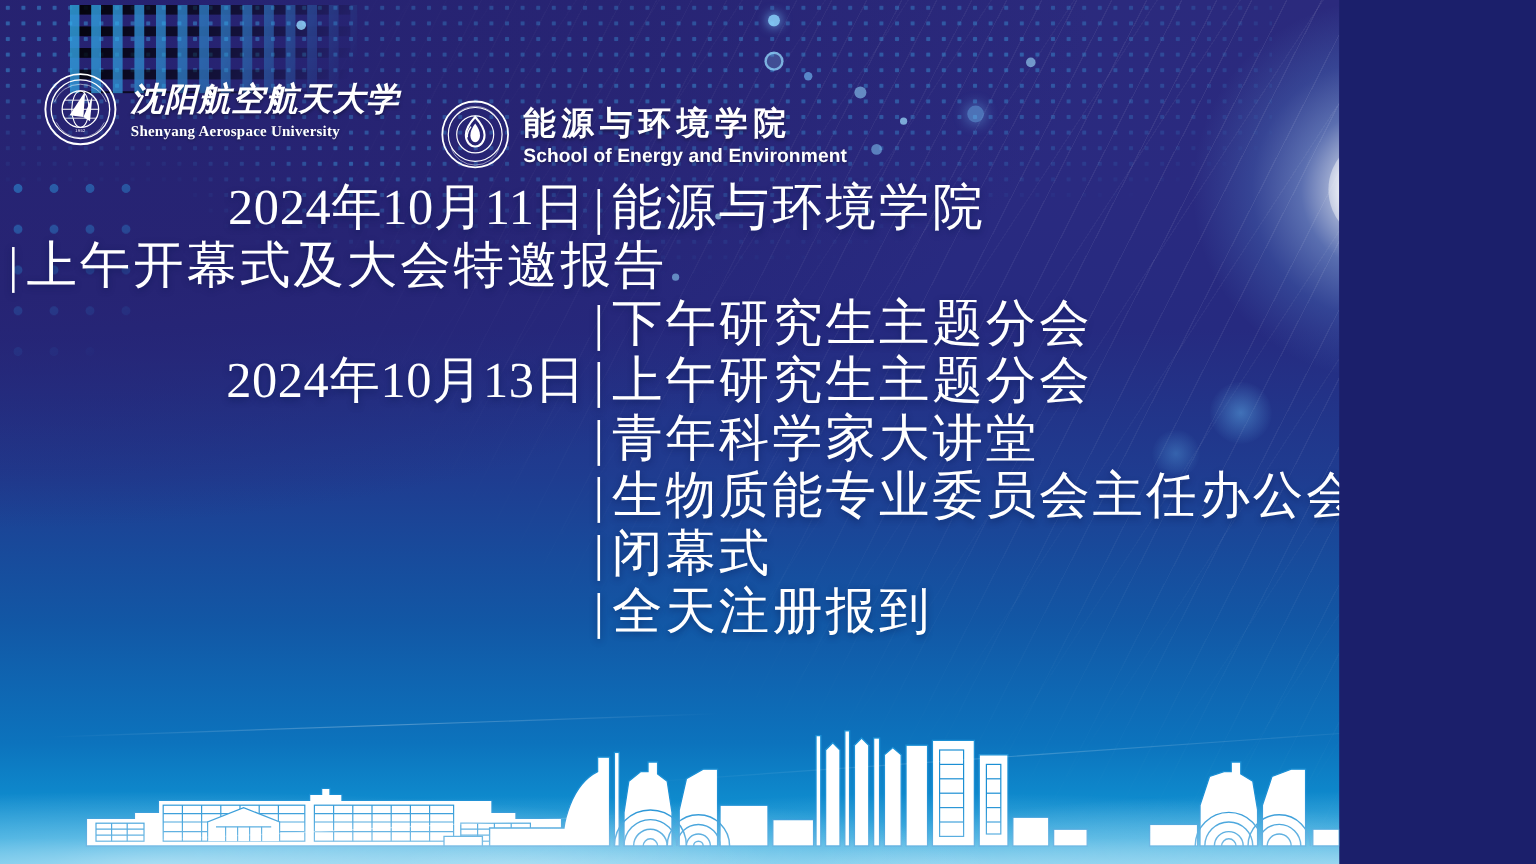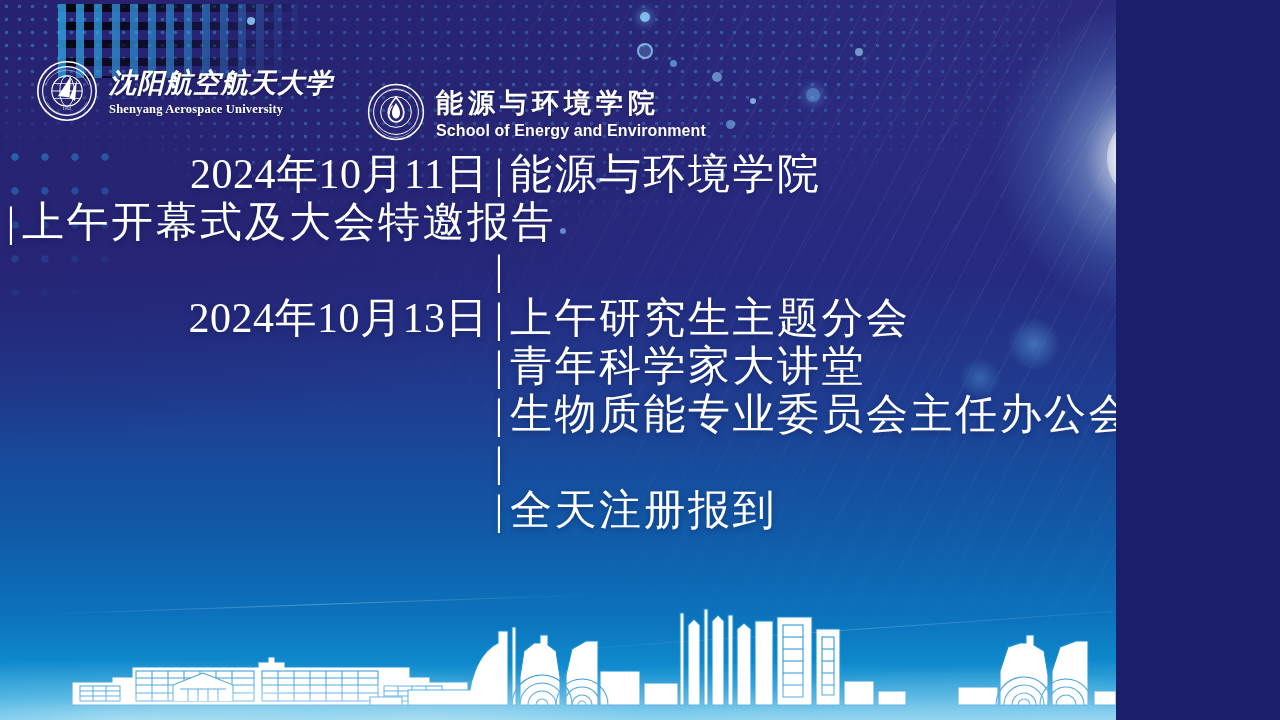--- a/index.html
+++ b/index.html
@@ -268,39 +268,41 @@
         <span class="sep-col">|</span>
         <span class="item-col">能源与环境学院</span>
       </div>
       <div class="row">
         <span class="sep-col">|</span>
         <span class="item-col">上午开幕式及大会特邀报告</span>
       </div>
       <div class="row">
         <span class="date-col"></span>
         <span class="sep-col">|</span>
+        <span class="item-col">下午研究生主题分会</span>
       </div>
       <div class="row">
         <span class="date-col">2024年10月13日</span>
         <span class="sep-col">|</span>
         <span class="item-col">上午研究生主题分会</span>
       </div>
       <div class="row">
         <span class="date-col"></span>
         <span class="sep-col">|</span>
         <span class="item-col">青年科学家大讲堂</span>
       </div>
       <div class="row">
         <span class="date-col"></span>
         <span class="sep-col">|</span>
         <span class="item-col">生物质能专业委员会主任办公会</span>
       </div>
       <div class="row">
         <span class="date-col"></span>
         <span class="sep-col">|</span>
+        <span class="item-col">闭幕式</span>
       </div>
       <div class="row">
         <span class="date-col"></span>
         <span class="sep-col">|</span>
         <span class="item-col">全天注册报到</span>
       </div>
     </div>
 
   <div class="skyline">
     <svg width="1280" height="135" viewBox="0 0 1280 135" aria-hidden="true" style="display:block;">

